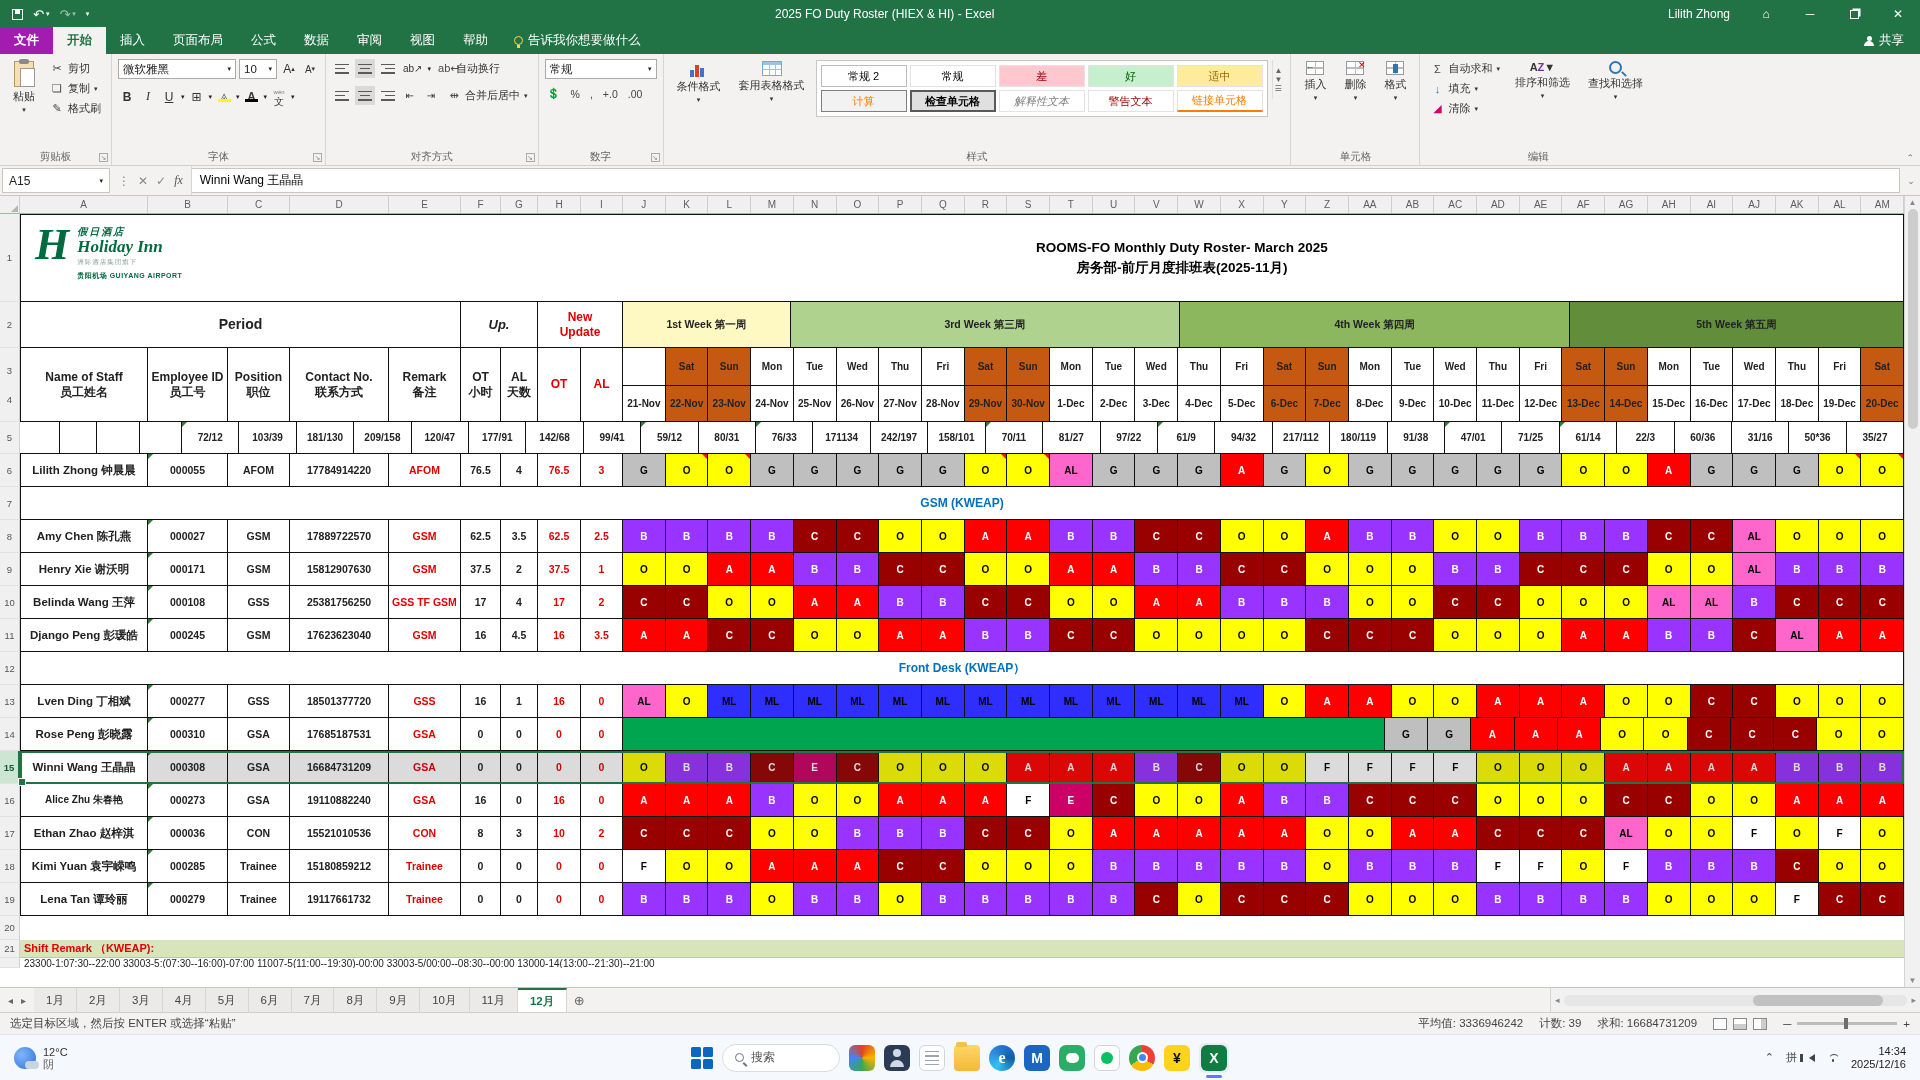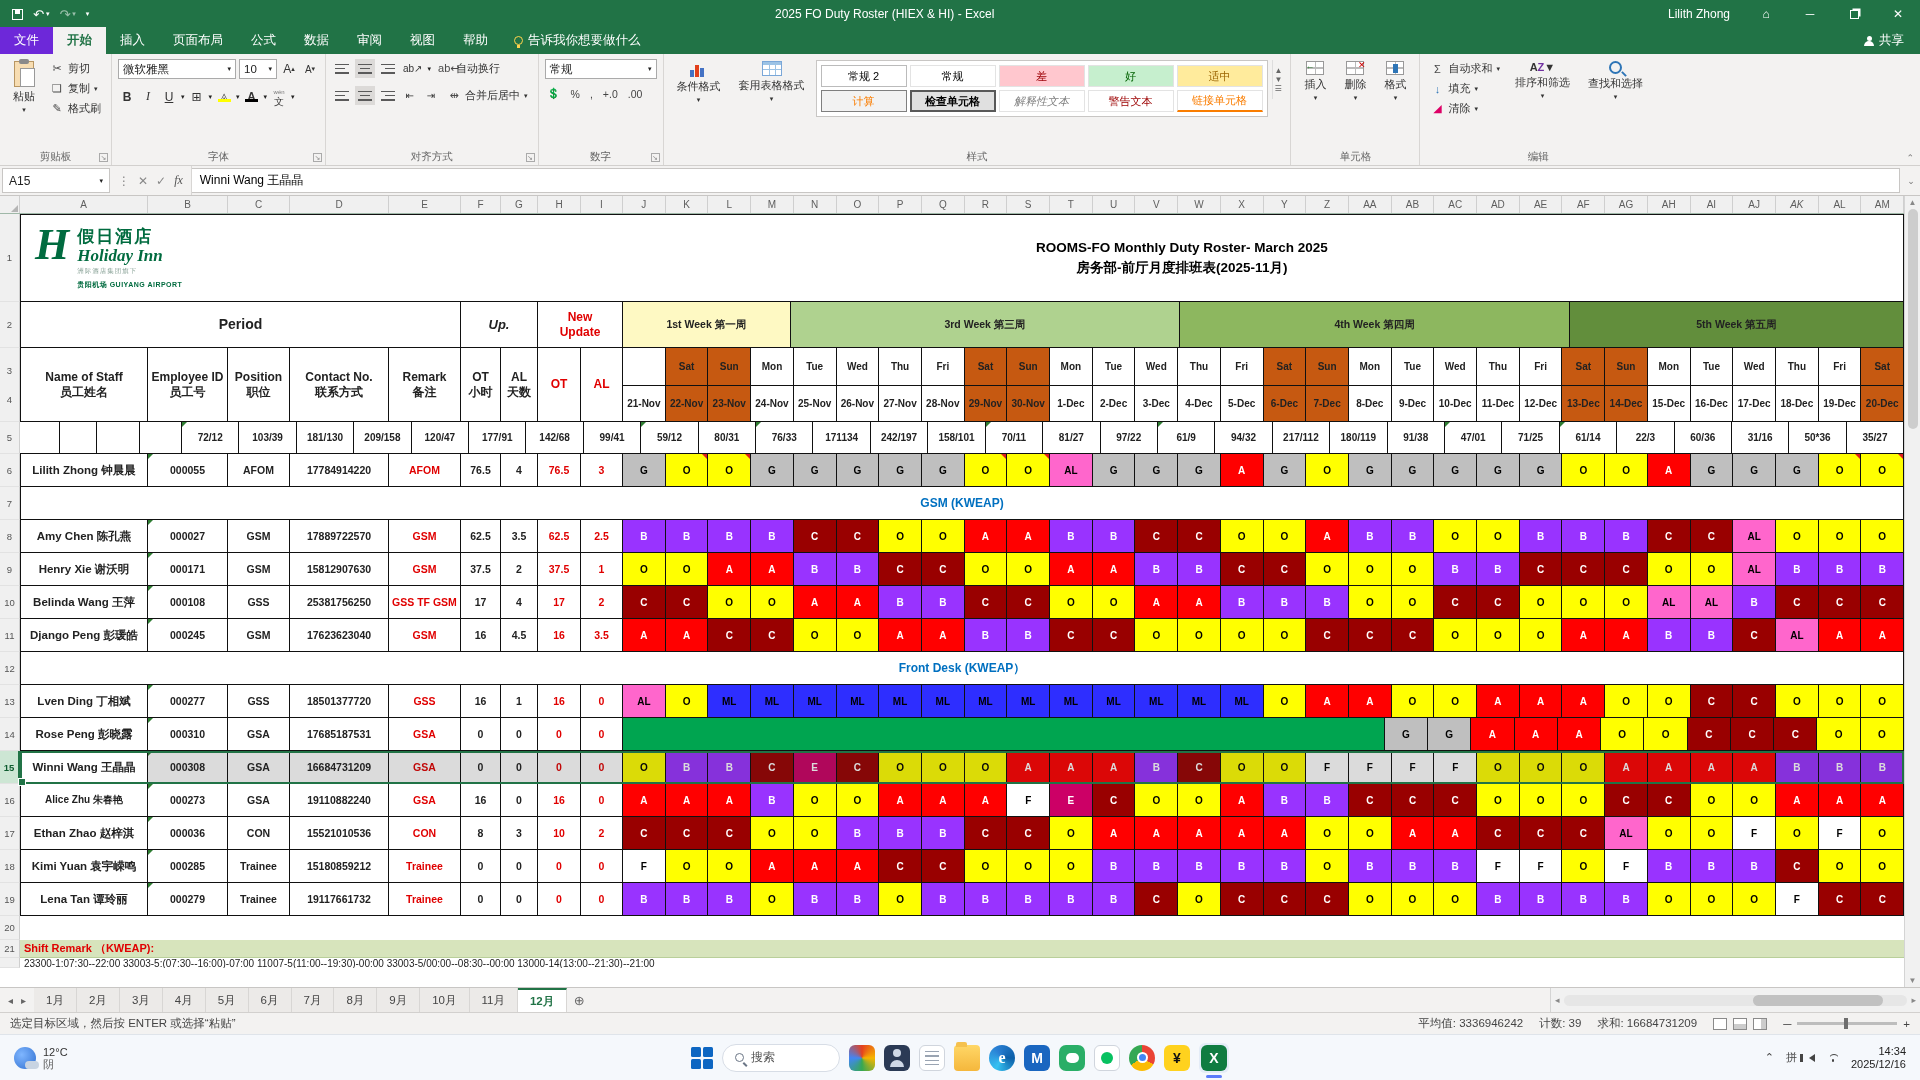--- a/index.html
+++ b/index.html
@@ -16,21 +16,21 @@
   .caret{font-size:7px;}
   .t-title{flex:1;text-align:center;font-size:12px;}
   .t-right{display:flex;align-items:center;height:100%;}
   .t-user{margin-right:14px;font-size:12px;}
   .winbtn{width:44px;height:100%;display:flex;align-items:center;justify-content:center;font-size:12px;}
   .i-rst{width:9px;height:9px;border:1px solid #fff;box-shadow:2px -2px 0 -0.5px #fff;}
 
   
   .menubar{height:26px;background:#217346;display:flex;align-items:flex-end;color:#fff;flex:0 0 26px;}
   .mtab{padding:5px 14px;font-size:12.5px;cursor:default;}
-  .mtab.file{background:#6d28d9;font-weight:normal;}
+  .mtab.file{background:#a21caf;font-weight:bold;}
   .mtab.active{background:#f3f2f1;color:#217346;font-weight:bold;}
   .tellme{display:flex;align-items:center;gap:5px;padding:5px 12px;font-size:12.5px;}
   .bulb{width:9px;height:9px;border:1.2px solid #ffd34d;border-radius:50%;position:relative;}
   .bulb:after{content:"";position:absolute;left:2.2px;top:8px;width:2.5px;height:3px;background:#ffd34d;}
   .mspace{flex:1;}
   .share{display:flex;align-items:center;gap:5px;padding:5px 16px;font-size:12.5px;}
   .person{width:10px;height:10px;position:relative;}
   .person:before{content:"";position:absolute;left:2.5px;top:0;width:5px;height:5px;border-radius:50%;background:#fff;}
   .person:after{content:"";position:absolute;left:0;top:5.5px;width:10px;height:4.5px;border-radius:5px 5px 0 0;background:#fff;}
 
@@ -118,21 +118,21 @@
   .w3{width:99px;flex:0 0 99px;} .w4{width:72px;flex:0 0 72px;} .w5{width:40px;flex:0 0 40px;}
   .w6{width:37px;flex:0 0 37px;} .w7{width:43px;flex:0 0 43px;} .w8{width:42px;flex:0 0 42px;}
   .dayarea{flex:1;display:flex;}
   .dcell{flex:1;border-right:1px solid #111;border-bottom:1px solid #111;display:flex;align-items:center;justify-content:center;position:relative;overflow:hidden;}
   .bleft{border-left:1.5px solid #111;}
   
   .logorow .cell{border-right:none;}
   .logo{display:flex;align-items:flex-start;gap:8px;padding:10px 0 0 14px;}
   .logoH{font-family:"Liberation Serif",serif;font-style:italic;font-weight:bold;font-size:44px;color:#006B3F;line-height:40px;}
   .logotxt{display:flex;flex-direction:column;color:#006B3F;}
-  .logotxt .cn{font-size:17px;font-weight:bold;letter-spacing:2px;}
+  .logotxt .cn{font-size:10px;font-weight:bold;letter-spacing:2px;font-style:italic;}
   .logotxt .en{font-family:"Liberation Serif",serif;font-style:italic;font-weight:bold;font-size:17px;line-height:16px;}
   .logotxt .sub{font-size:6.5px;color:#8aa398;margin-top:3px;letter-spacing:1px;}
   .logotxt .apt{font-size:7px;color:#006B3F;font-weight:bold;margin-top:4px;letter-spacing:.5px;}
   .bigtitle{flex:1;display:flex;flex-direction:column;align-items:center;justify-content:center;gap:4px;}
   .bigtitle .l1{font-weight:bold;font-size:13.5px;color:#000;}
   .bigtitle .l2{font-weight:bold;font-size:13.5px;color:#000;}
   
   .hdrtxt{font-weight:bold;font-size:12px;text-align:center;white-space:pre-line;line-height:15px;}
   .red{color:#E00000;}
   .weekcell{border-right:1px solid #111;border-bottom:1px solid #111;display:flex;align-items:center;justify-content:center;font-weight:bold;font-size:10.5px;}
@@ -581,21 +581,21 @@
         <div class="chcell " style="flex: 1 1 0%;">AA</div>
         <div class="chcell " style="flex: 1 1 0%;">AB</div>
         <div class="chcell " style="flex: 1 1 0%;">AC</div>
         <div class="chcell " style="flex: 1 1 0%;">AD</div>
         <div class="chcell " style="flex: 1 1 0%;">AE</div>
         <div class="chcell " style="flex: 1 1 0%;">AF</div>
         <div class="chcell " style="flex: 1 1 0%;">AG</div>
         <div class="chcell " style="flex: 1 1 0%;">AH</div>
         <div class="chcell " style="flex: 1 1 0%;">AI</div>
         <div class="chcell " style="flex: 1 1 0%;">AJ</div>
-        <div class="chcell " style="flex: 1 1 0%; font-style: italic;">AK</div>
+        <div class="chcell " style="flex: 1 1 0%;">AK</div>
         <div class="chcell " style="flex: 1 1 0%;">AL</div>
         <div class="chcell " style="flex: 1 1 0%;">AM</div>
       </div>
     <div class="rows" id="grid-rows">
         <div class="grow logorow" style="height: 88px;">
           <div class="gut">1</div>
           <div class="cell bleft" style="width: 441px; flex: 0 0 441px; justify-content: flex-start; align-items: flex-start; border-right: none; border-bottom: 1px solid rgb(17, 17, 17); border-top: 1.5px solid rgb(17, 17, 17);">
             <div class="logo">
               <div class="logoH">H</div>
               <div class="logotxt">

